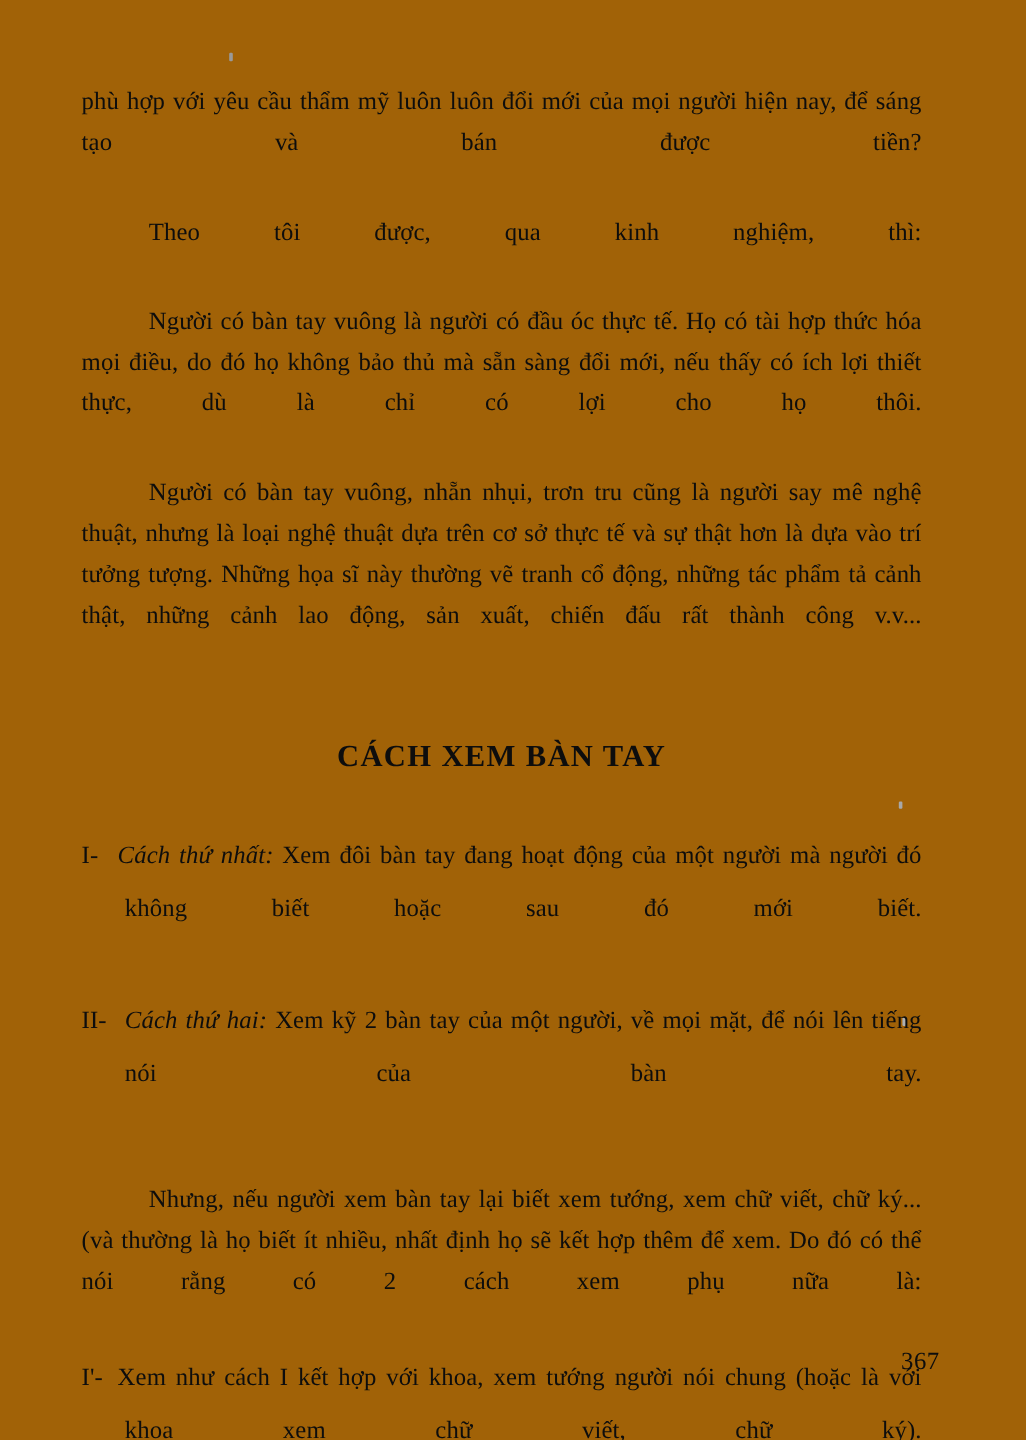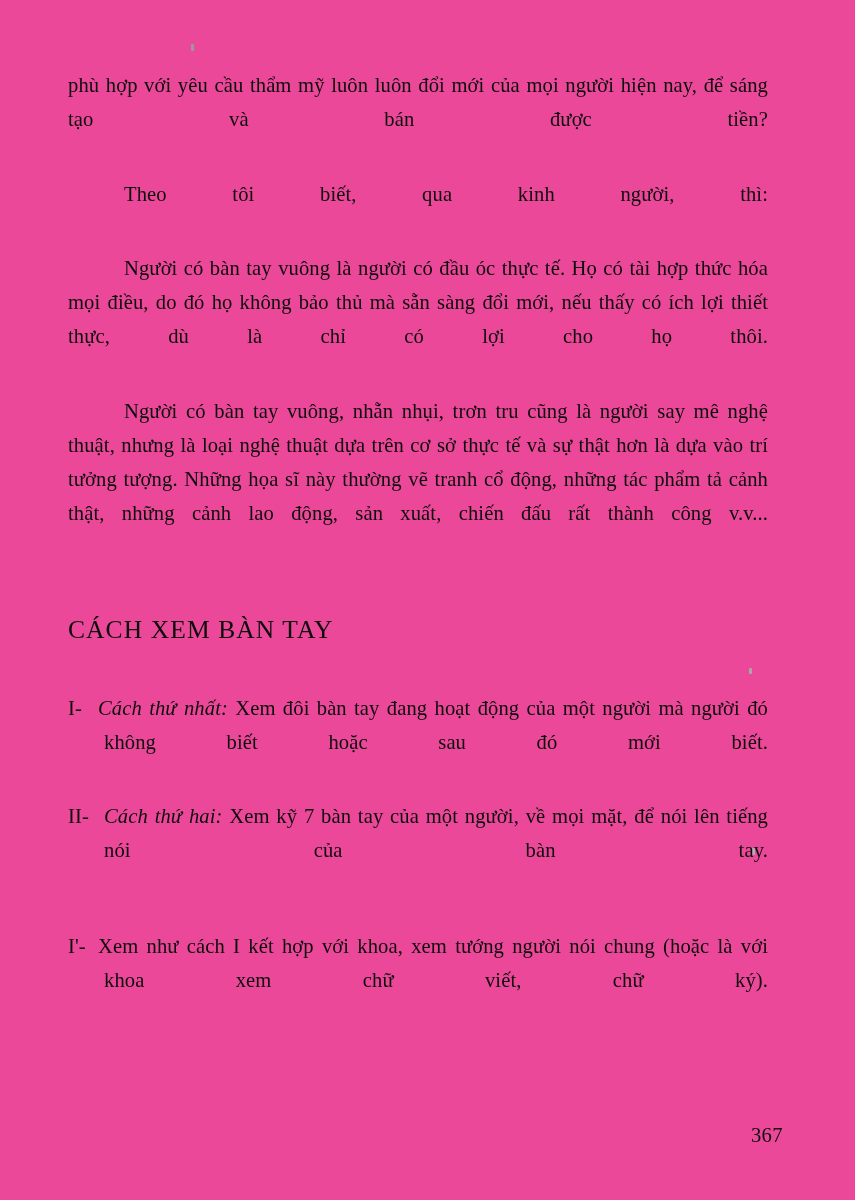--- a/index.html
+++ b/index.html
@@ -6,21 +6,21 @@
   html, body {
     margin: 0;
     padding: 0;
     background: #ffffff;
   }
   .page {
     position: relative;
     width: 855px;
     height: 1200px;
     margin: 0 auto;
-    background: #ec4899;
+    background: #a16207;
     overflow: hidden;
     font-family: "Liberation Serif", "DejaVu Serif", serif;
     color: #0d0d0d;
   }
   .content {
     position: absolute;
     left: 68px;
     top: 68px;
     width: 700px;
   }
@@ -45,31 +45,31 @@
   
   .para::after {
     content: "";
     display: inline-block;
     width: 100%;
   }
 
   
   .head-center {
     font-family: "Liberation Serif", "DejaVu Serif", serif;
-    font-weight: normal;
+    font-weight: bold;
     font-size: 25.5px;
     letter-spacing: 1.1px;
-    text-align: left;
+    text-align: center;
     margin: 0;
   }
 
   
   .listitem {
     font-size: 20.6px;
-    line-height: 34px;
+    line-height: 44px;
     text-align: justify;
     text-justify: inter-word;
     margin: 0;
     padding-left: 36px;
     text-indent: -36px;
     letter-spacing: 0.1px;
     word-spacing: 0.6px;
   }
   .listitem::after {
     content: "";
@@ -116,21 +116,21 @@
   <span class="speck s1"></span>
   <span class="speck s2"></span>
   <span class="speck s3"></span>
 
   <div class="content">
 
     <p class="para">phù hợp với yêu cầu thẩm mỹ luôn luôn đổi mới của mọi người hiện nay, để sáng tạo và bán được tiền?</p>
 
     <div class="gap-sm"></div>
 
-    <p class="para indent">Theo tôi biết, qua kinh người, thì:</p>
+    <p class="para indent">Theo tôi được, qua kinh nghiệm, thì:</p>
 
     <div class="gap-sm"></div>
 
     <p class="para indent">Người có bàn tay vuông là người có đầu óc thực tế. Họ có tài hợp thức hóa mọi điều, do đó họ không bảo thủ mà sẵn sàng đổi mới, nếu thấy có ích lợi thiết thực, dù là chỉ có lợi cho họ thôi.</p>
 
     <div class="gap-sm"></div>
 
     <p class="para indent">Người có bàn tay vuông, nhẵn nhụi, trơn tru cũng là người say mê nghệ thuật, nhưng là loại nghệ thuật dựa trên cơ sở thực tế và sự thật hơn là dựa vào trí tưởng tượng. Những họa sĩ này thường vẽ tranh cổ động, những tác phẩm tả cảnh thật, những cảnh lao động, sản xuất, chiến đấu rất thành công v.v...</p>
 
     <div class="gap-lg"></div>
@@ -144,26 +144,27 @@
 
     <div class="gap-sm"></div>
 
     <p class="listitem">
       <span class="marker">I-</span><i>Cách thứ nhất:</i> <span>Xem đôi bàn tay đang hoạt động của một người mà người đó không biết hoặc sau đó mới biết.</span>
     </p>
 
     <div class="gap-sm"></div>
 
     <p class="listitem">
-      <span class="marker marker-wide">II-</span><i>Cách thứ hai:</i> <span>Xem kỹ 7 bàn tay của một người, về mọi mặt, để nói lên tiếng nói của bàn tay.</span>
+      <span class="marker marker-wide">II-</span><i>Cách thứ hai:</i> <span>Xem kỹ 2 bàn tay của một người, về mọi mặt, để nói lên tiếng nói của bàn tay.</span>
     </p>
 
     <div class="gap-md"></div>
     <div style="height:9px"></div>
 
+    <p class="para indent">Nhưng, nếu người xem bàn tay lại biết xem tướng, xem chữ viết, chữ ký... (và thường là họ biết ít nhiều, nhất định họ sẽ kết hợp thêm để xem. Do đó có thể nói rằng có 2 cách xem phụ nữa là:</p>
 
     <div class="gap-sm"></div>
 
     <p class="listitem">
       <span class="marker">I'-</span><span>Xem như cách I kết hợp với khoa, xem tướng người nói chung (hoặc là với khoa xem chữ viết, chữ ký).</span>
     </p>
 
   </div>
 
   <div class="folio">367</div>

